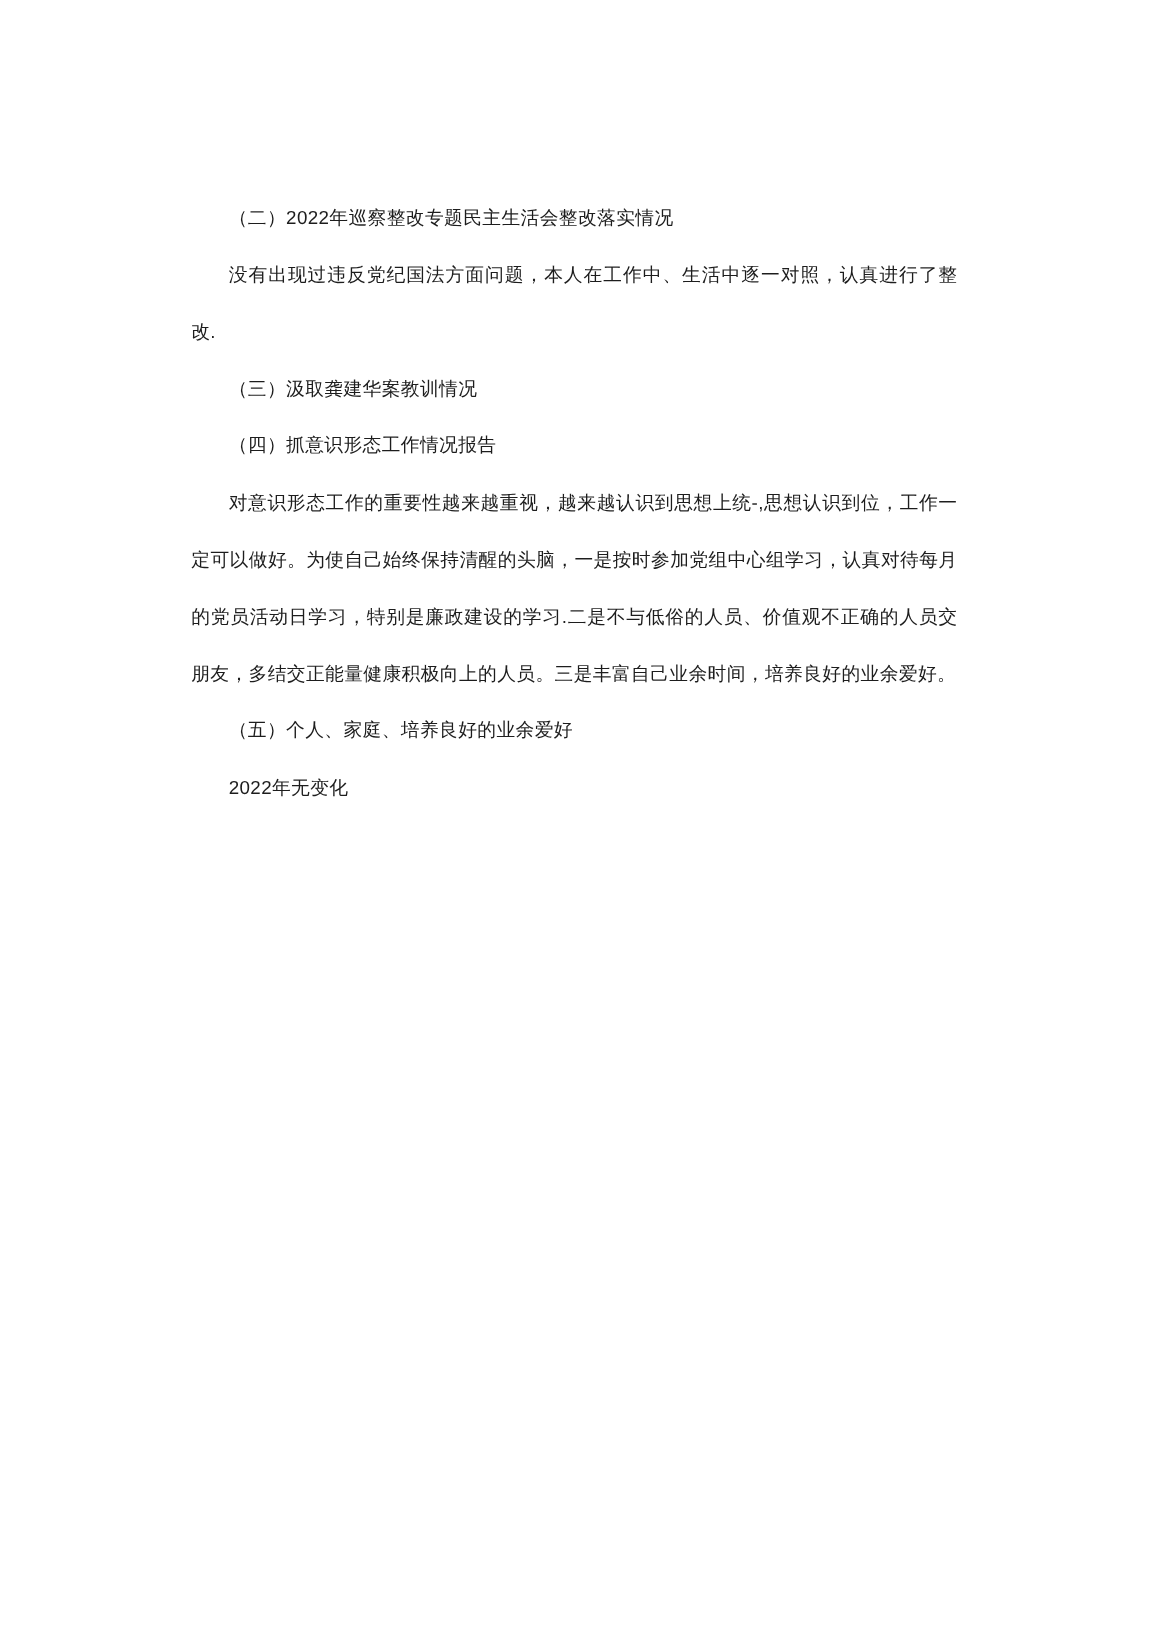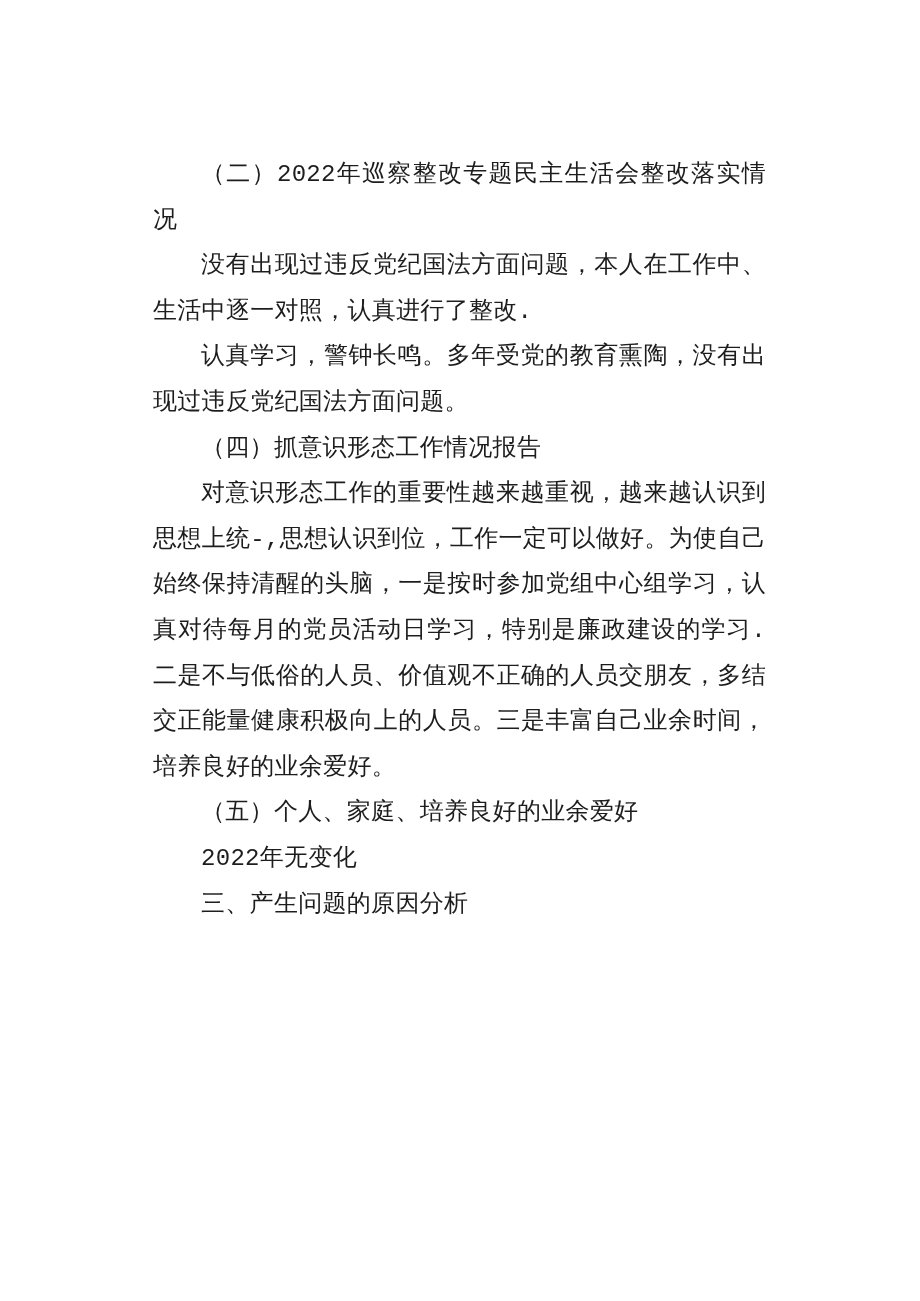--- a/index.html
+++ b/index.html
@@ -13,36 +13,35 @@
   .doc {
     position: absolute;
     left: 153px;
     top: 152px;
     width: 613px;
   }
   p.para {
     margin: 0;
     padding: 0;
     text-indent: 2em;
-    font-size: 24px;
+    font-size: 15px;
     line-height: 45.6px;
     letter-spacing: 0.3px;
     text-align: justify;
     color: #1d1d1d;
     
-    font-family: Liberation Mono, monospace;
+    font-family: Liberation Sans, sans-serif;
   }
 </style>
 </head>
 <body>
 
 <div class="page">
   <div class="doc">
     <p class="para">（二）2022年巡察整改专题民主生活会整改落实情况</p>
     <p class="para">没有出现过违反党纪国法方面问题，本人在工作中、生活中逐一对照，认真进行了整改.</p>
-    <p class="para">认真学习，警钟长鸣。多年受党的教育熏陶，没有出现过违反党纪国法方面问题。</p>
+    <p class="para">（三）汲取龚建华案教训情况</p>
     <p class="para">（四）抓意识形态工作情况报告</p>
     <p class="para">对意识形态工作的重要性越来越重视，越来越认识到思想上统-,思想认识到位，工作一定可以做好。为使自己始终保持清醒的头脑，一是按时参加党组中心组学习，认真对待每月的党员活动日学习，特别是廉政建设的学习.二是不与低俗的人员、价值观不正确的人员交朋友，多结交正能量健康积极向上的人员。三是丰富自己业余时间，培养良好的业余爱好。</p>
     <p class="para">（五）个人、家庭、培养良好的业余爱好</p>
     <p class="para">2022年无变化</p>
-    <p class="para">三、产生问题的原因分析</p>
   </div>
 </div>
 
 </body></html>

